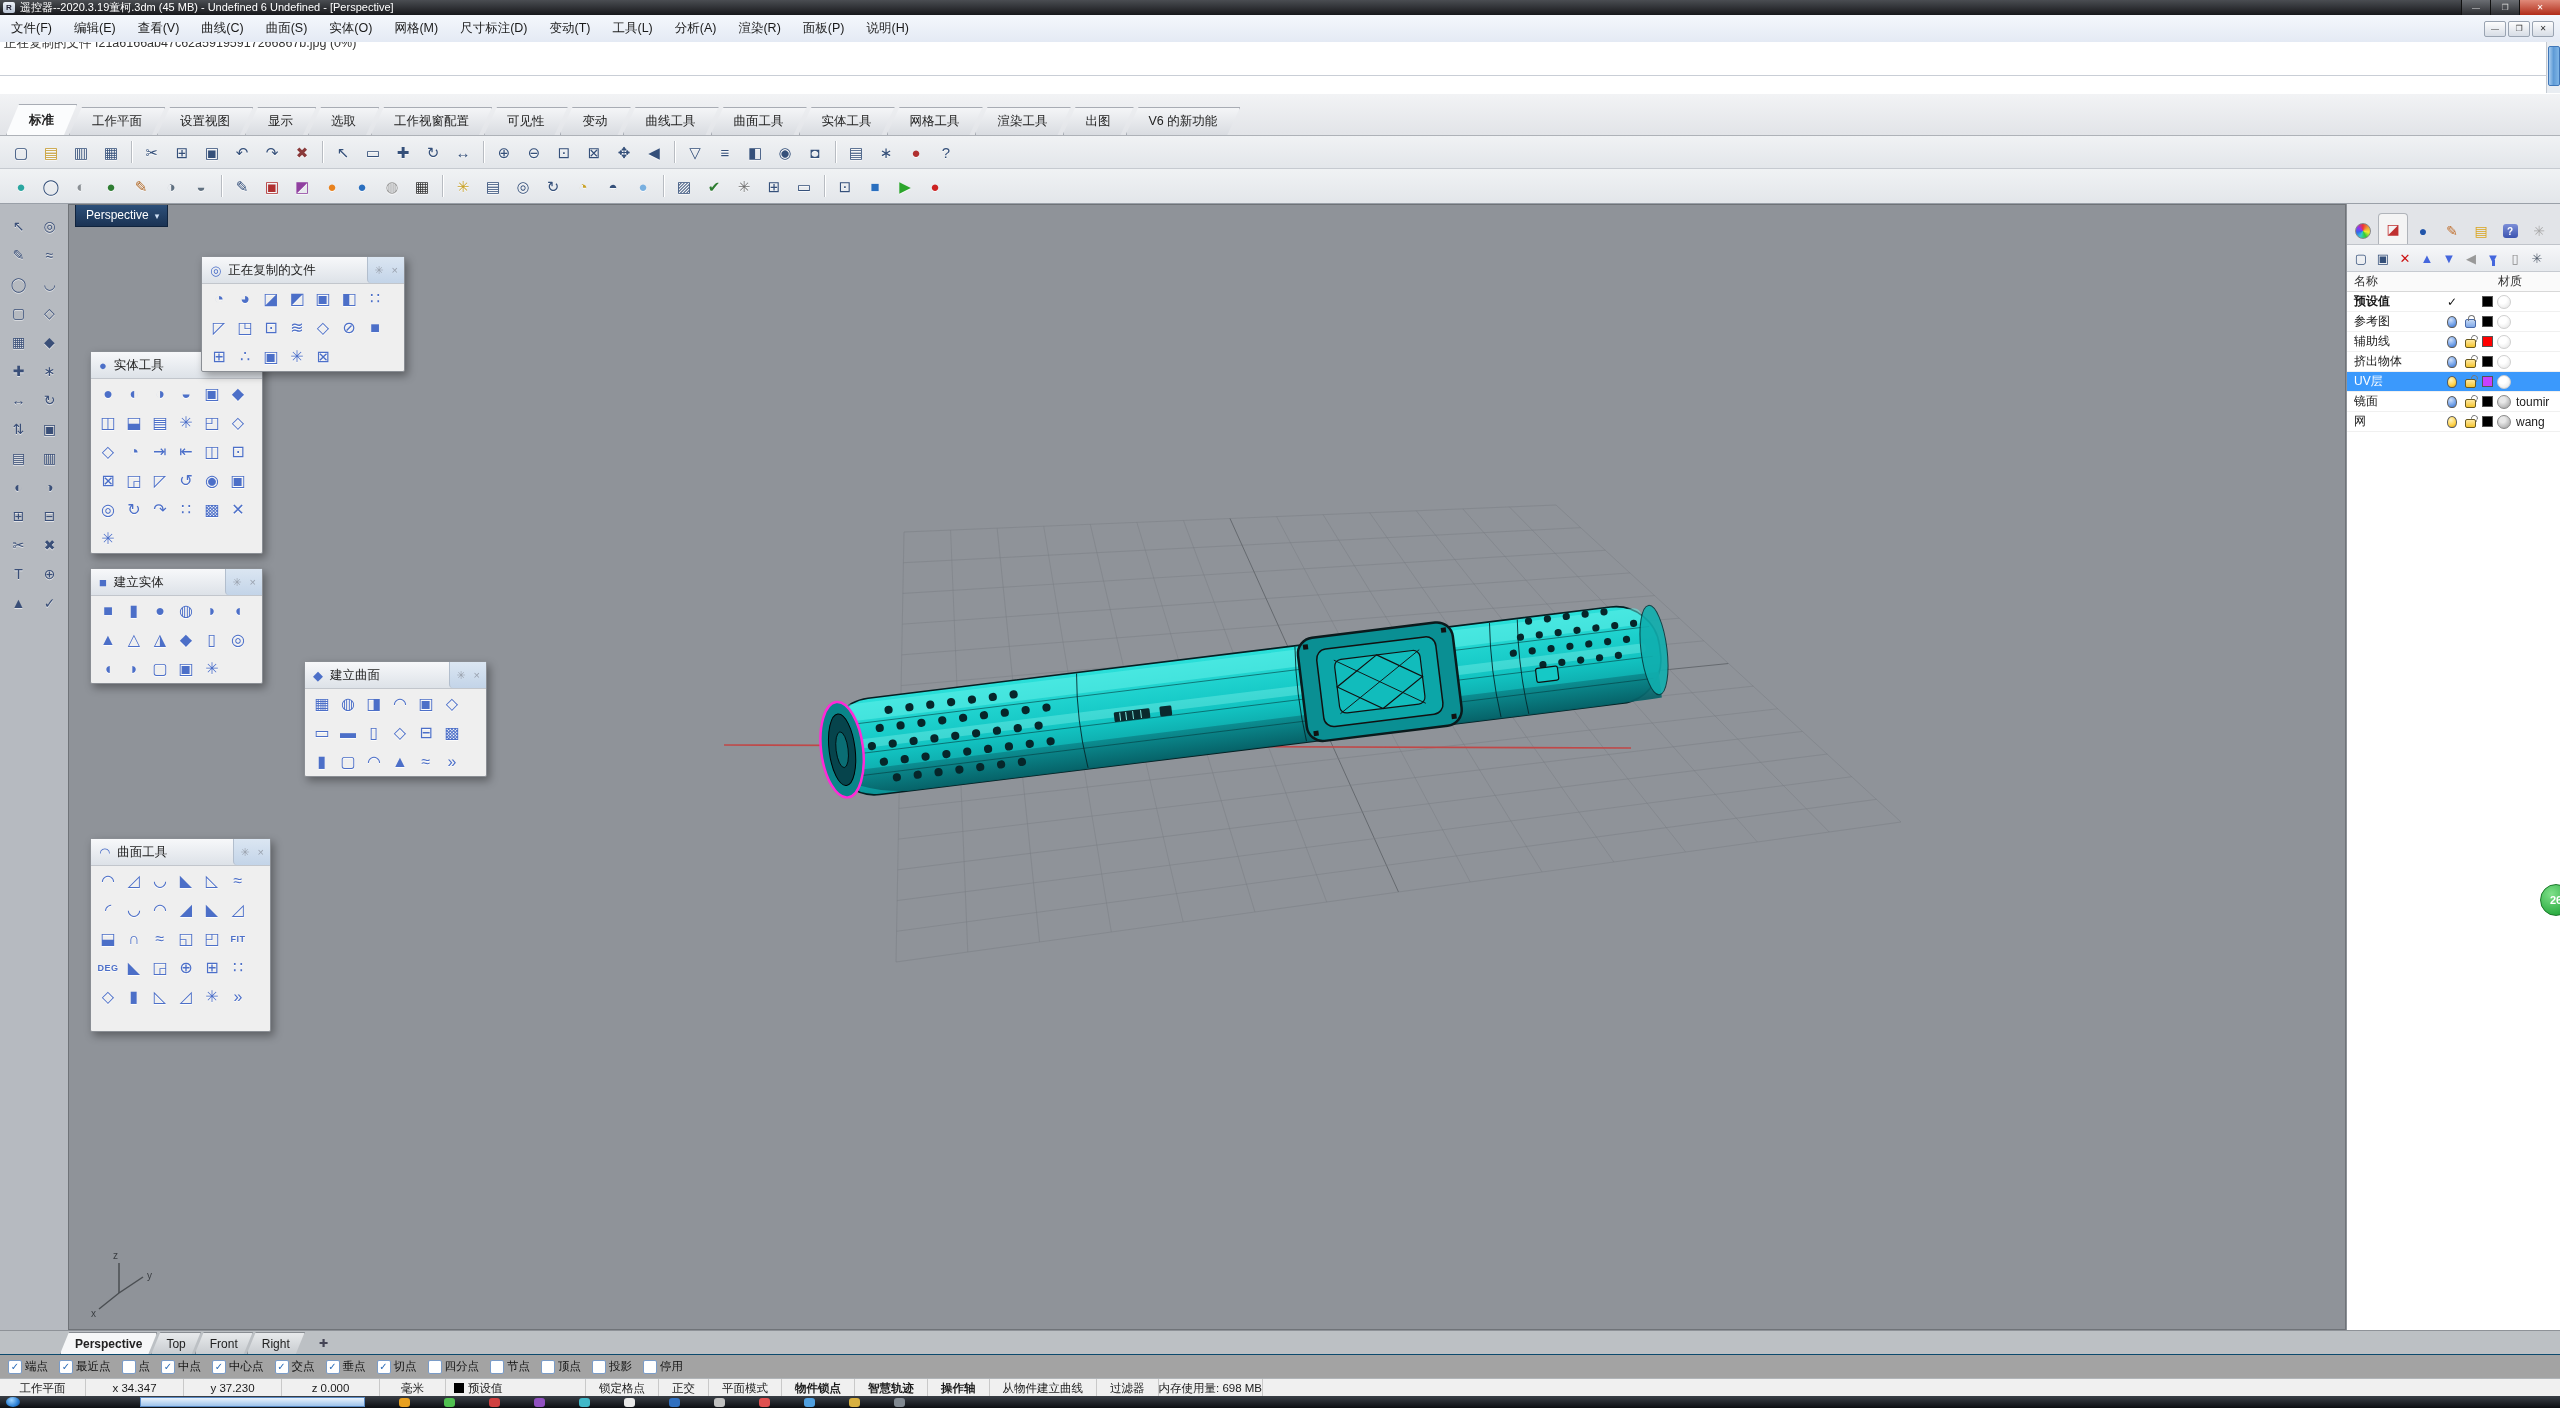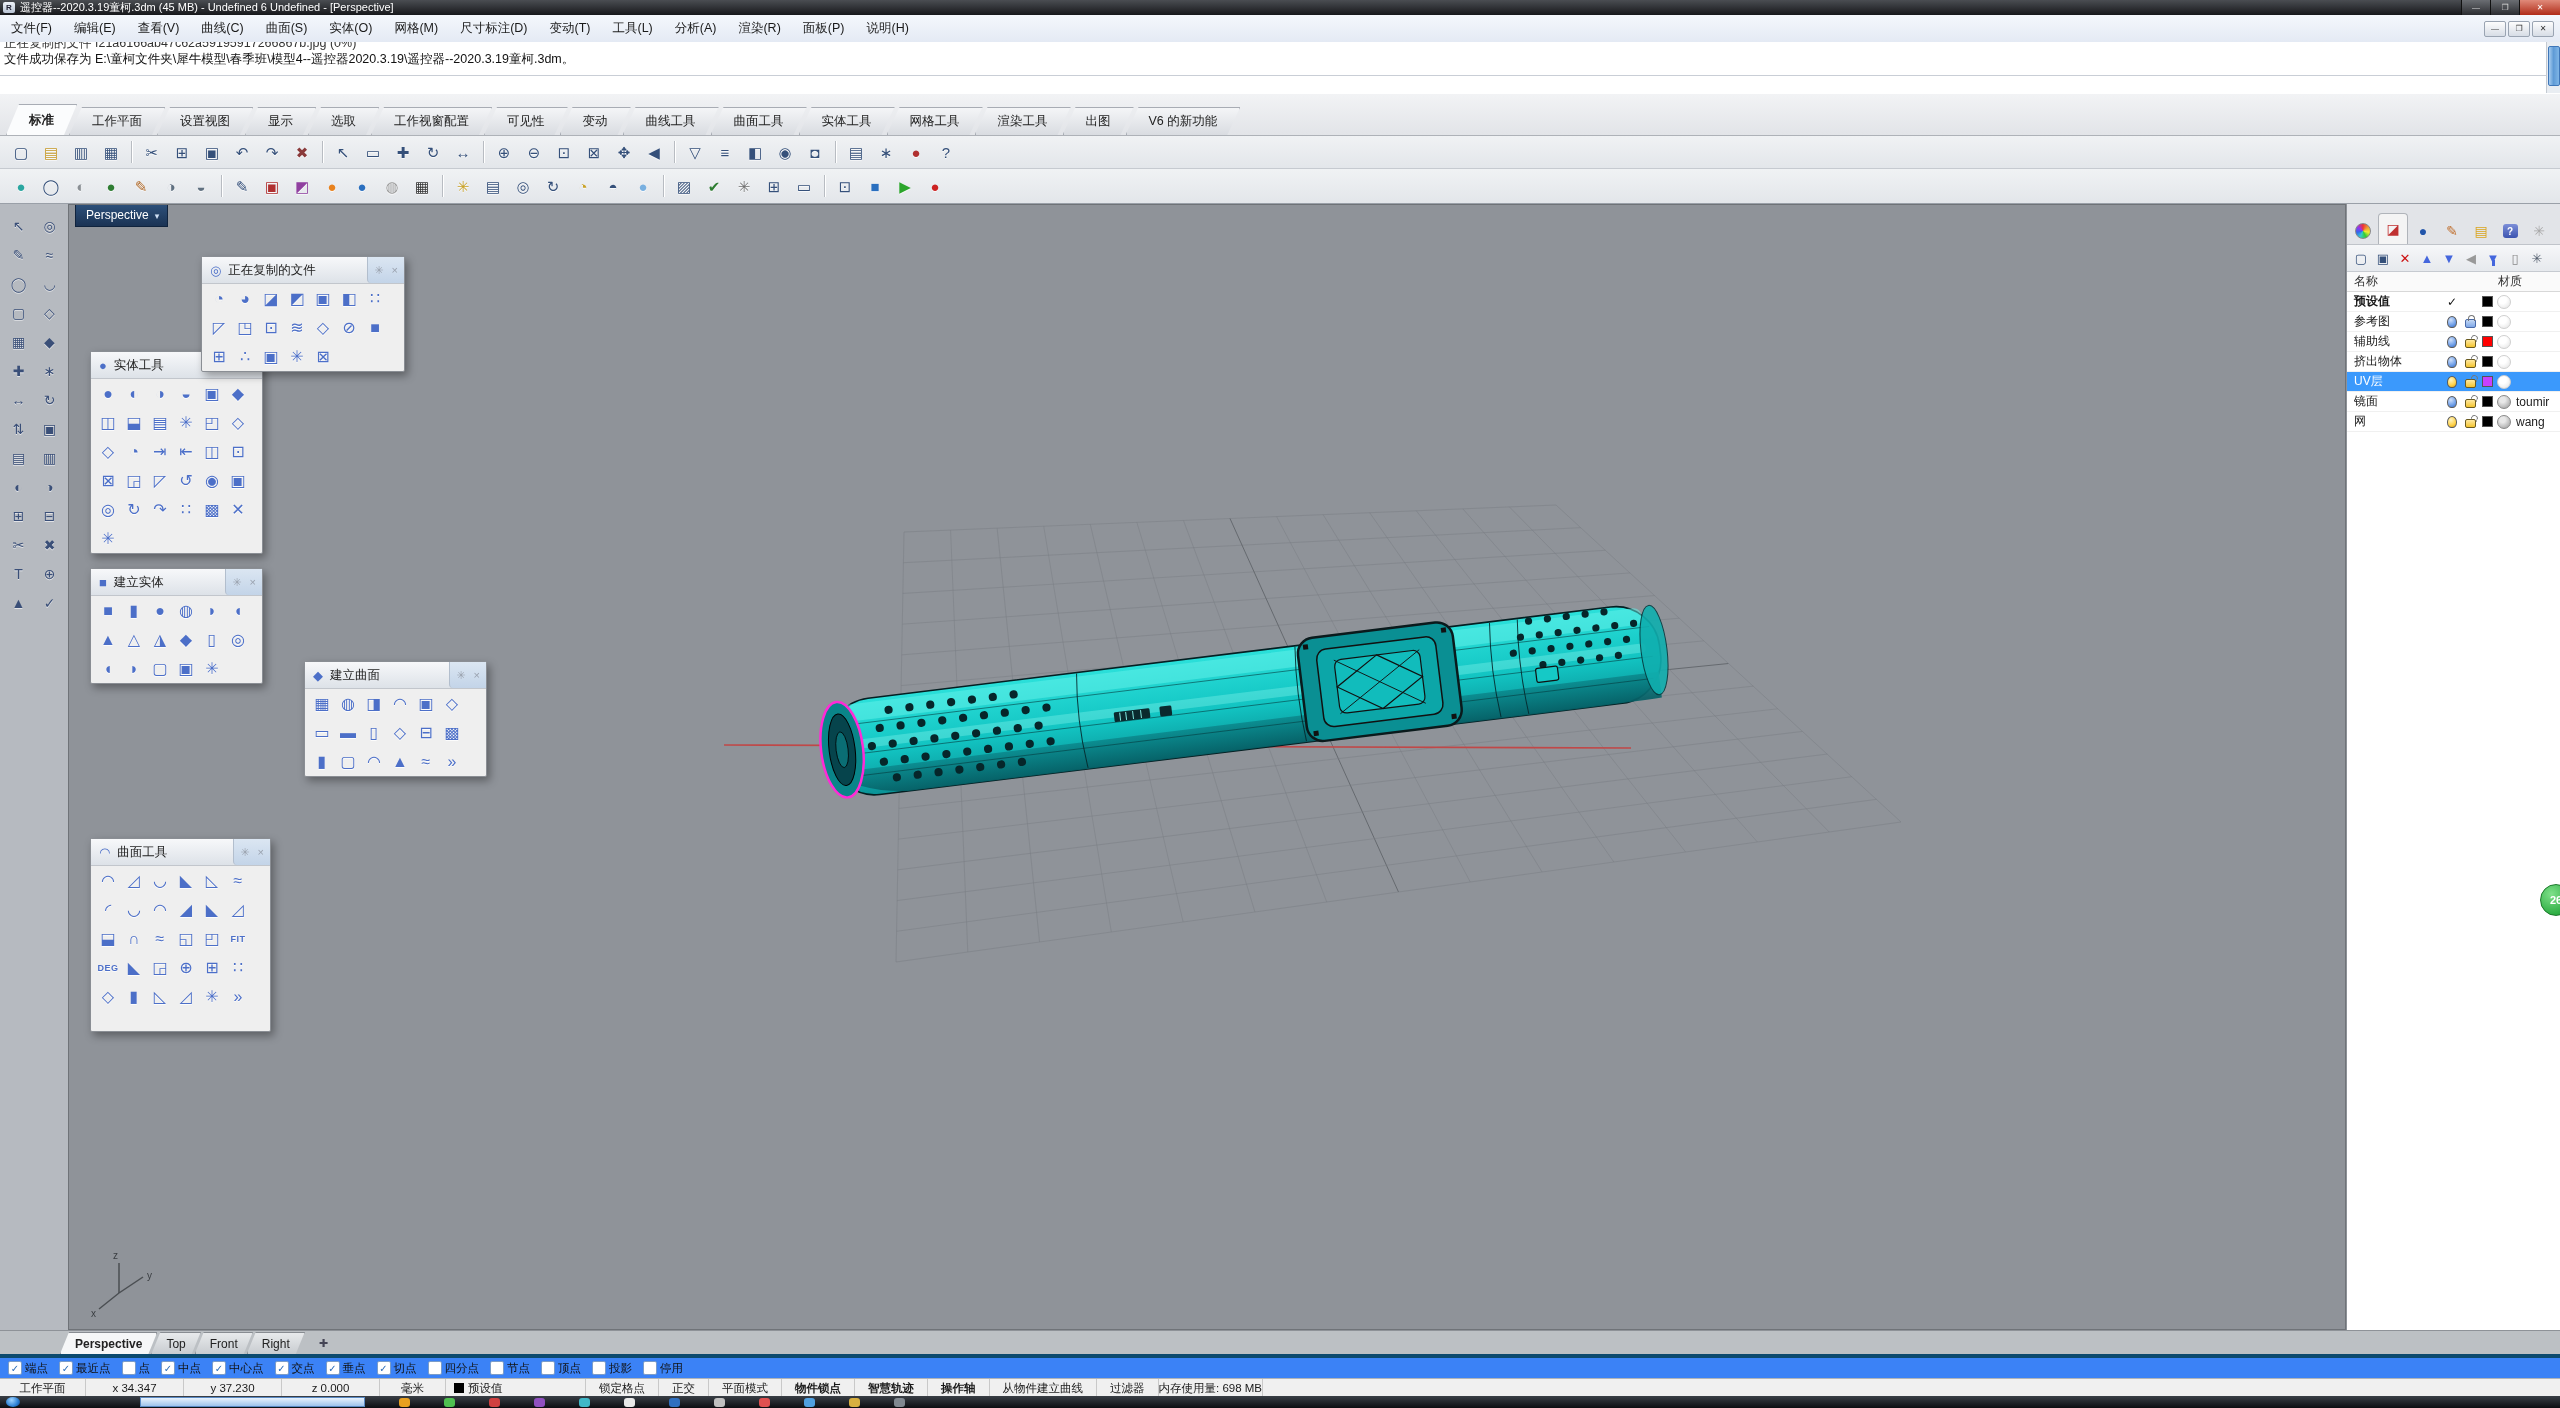--- a/index.html
+++ b/index.html
@@ -121,21 +121,21 @@
          color:#fff;font-size:11px;font-weight:bold;display:flex;align-items:center;justify-content:center}
   
   #viewtabs{position:absolute;left:0;top:1330px;width:2560px;height:24px;background:#bcc0c4;border-top:1px solid #8e9298;
             display:flex;align-items:flex-end;padding-left:60px;box-sizing:border-box}
   .vtab{height:21px;display:flex;align-items:center;padding:0 14px;font-size:12px;color:#222;margin-right:-6px;
         background:linear-gradient(#e8eaec,#c8ccd0);border:1px solid #888c92;border-bottom:none;
         clip-path:polygon(9px 0,calc(100% - 0px) 0,calc(100% - 9px) 100%,0 100%)}
   .vtab.active{background:#f6f7f8;font-weight:bold;z-index:2}
   .vtab-plus{height:21px;display:flex;align-items:center;padding:0 10px;font-size:11px;color:#445;margin-left:10px}
   
-  #osnap{position:absolute;left:0;top:1354px;width:2560px;height:24px;background:#3b82f6;border-top:4px solid #0c4a6e;
+  #osnap{position:absolute;left:0;top:1354px;width:2560px;height:24px;background:#a3a3a3;border-top:1px solid #0c4a6e;
          display:flex;align-items:center;padding-left:8px;box-sizing:border-box;font-size:11.5px}
   .osnap-item{display:flex;align-items:center;margin-right:11px;color:#111}
   .cb{width:12px;height:12px;background:#fff;border:1px solid #7a9cc8;border-radius:2px;margin-right:3px;
       display:flex;align-items:center;justify-content:center;font-size:10px;font-weight:bold;color:#2b6cb8}
   .cb.checked::before{content:"✓"}
   
   #statusbar{position:absolute;left:0;top:1378px;width:2560px;height:18px;background:#f0f0f0;border-top:1px solid #b0b4b8;
              display:flex;align-items:center;font-size:11.5px;color:#1a1a1a}
   .pane{height:100%;display:flex;align-items:center;justify-content:center;border-right:1px solid #c9c9c9;white-space:nowrap;box-sizing:border-box}
   .pane:nth-child(1){width:86px}
@@ -182,21 +182,20 @@
     <span class="mdi-btns">
     <span class="mdi-btn">—</span>
     <span class="mdi-btn">❐</span>
     <span class="mdi-btn">✕</span>
   </span>
 </div>
 
 <div id="commandarea">
   <div id="cmd-history">
     <div id="cmd-line1">正在复制的文件 f21a6166ab47c62a59195917266867b.jpg (0%)</div>
-    <div id="cmd-line2">文件成功保存为 E:\童柯文件夹\犀牛模型\春季班\模型4--遥控器2020.3.19\遥控器--2020.3.19童柯.3dm。</div>
   </div>
   <div id="cmd-scroll">
     <div id="cmd-thumb"></div>
   </div>
 </div>
 
 <div id="tabbar">
     <span class="rtab active">标准</span>
     <span class="rtab">工作平面</span>
     <span class="rtab">设置视图</span>

